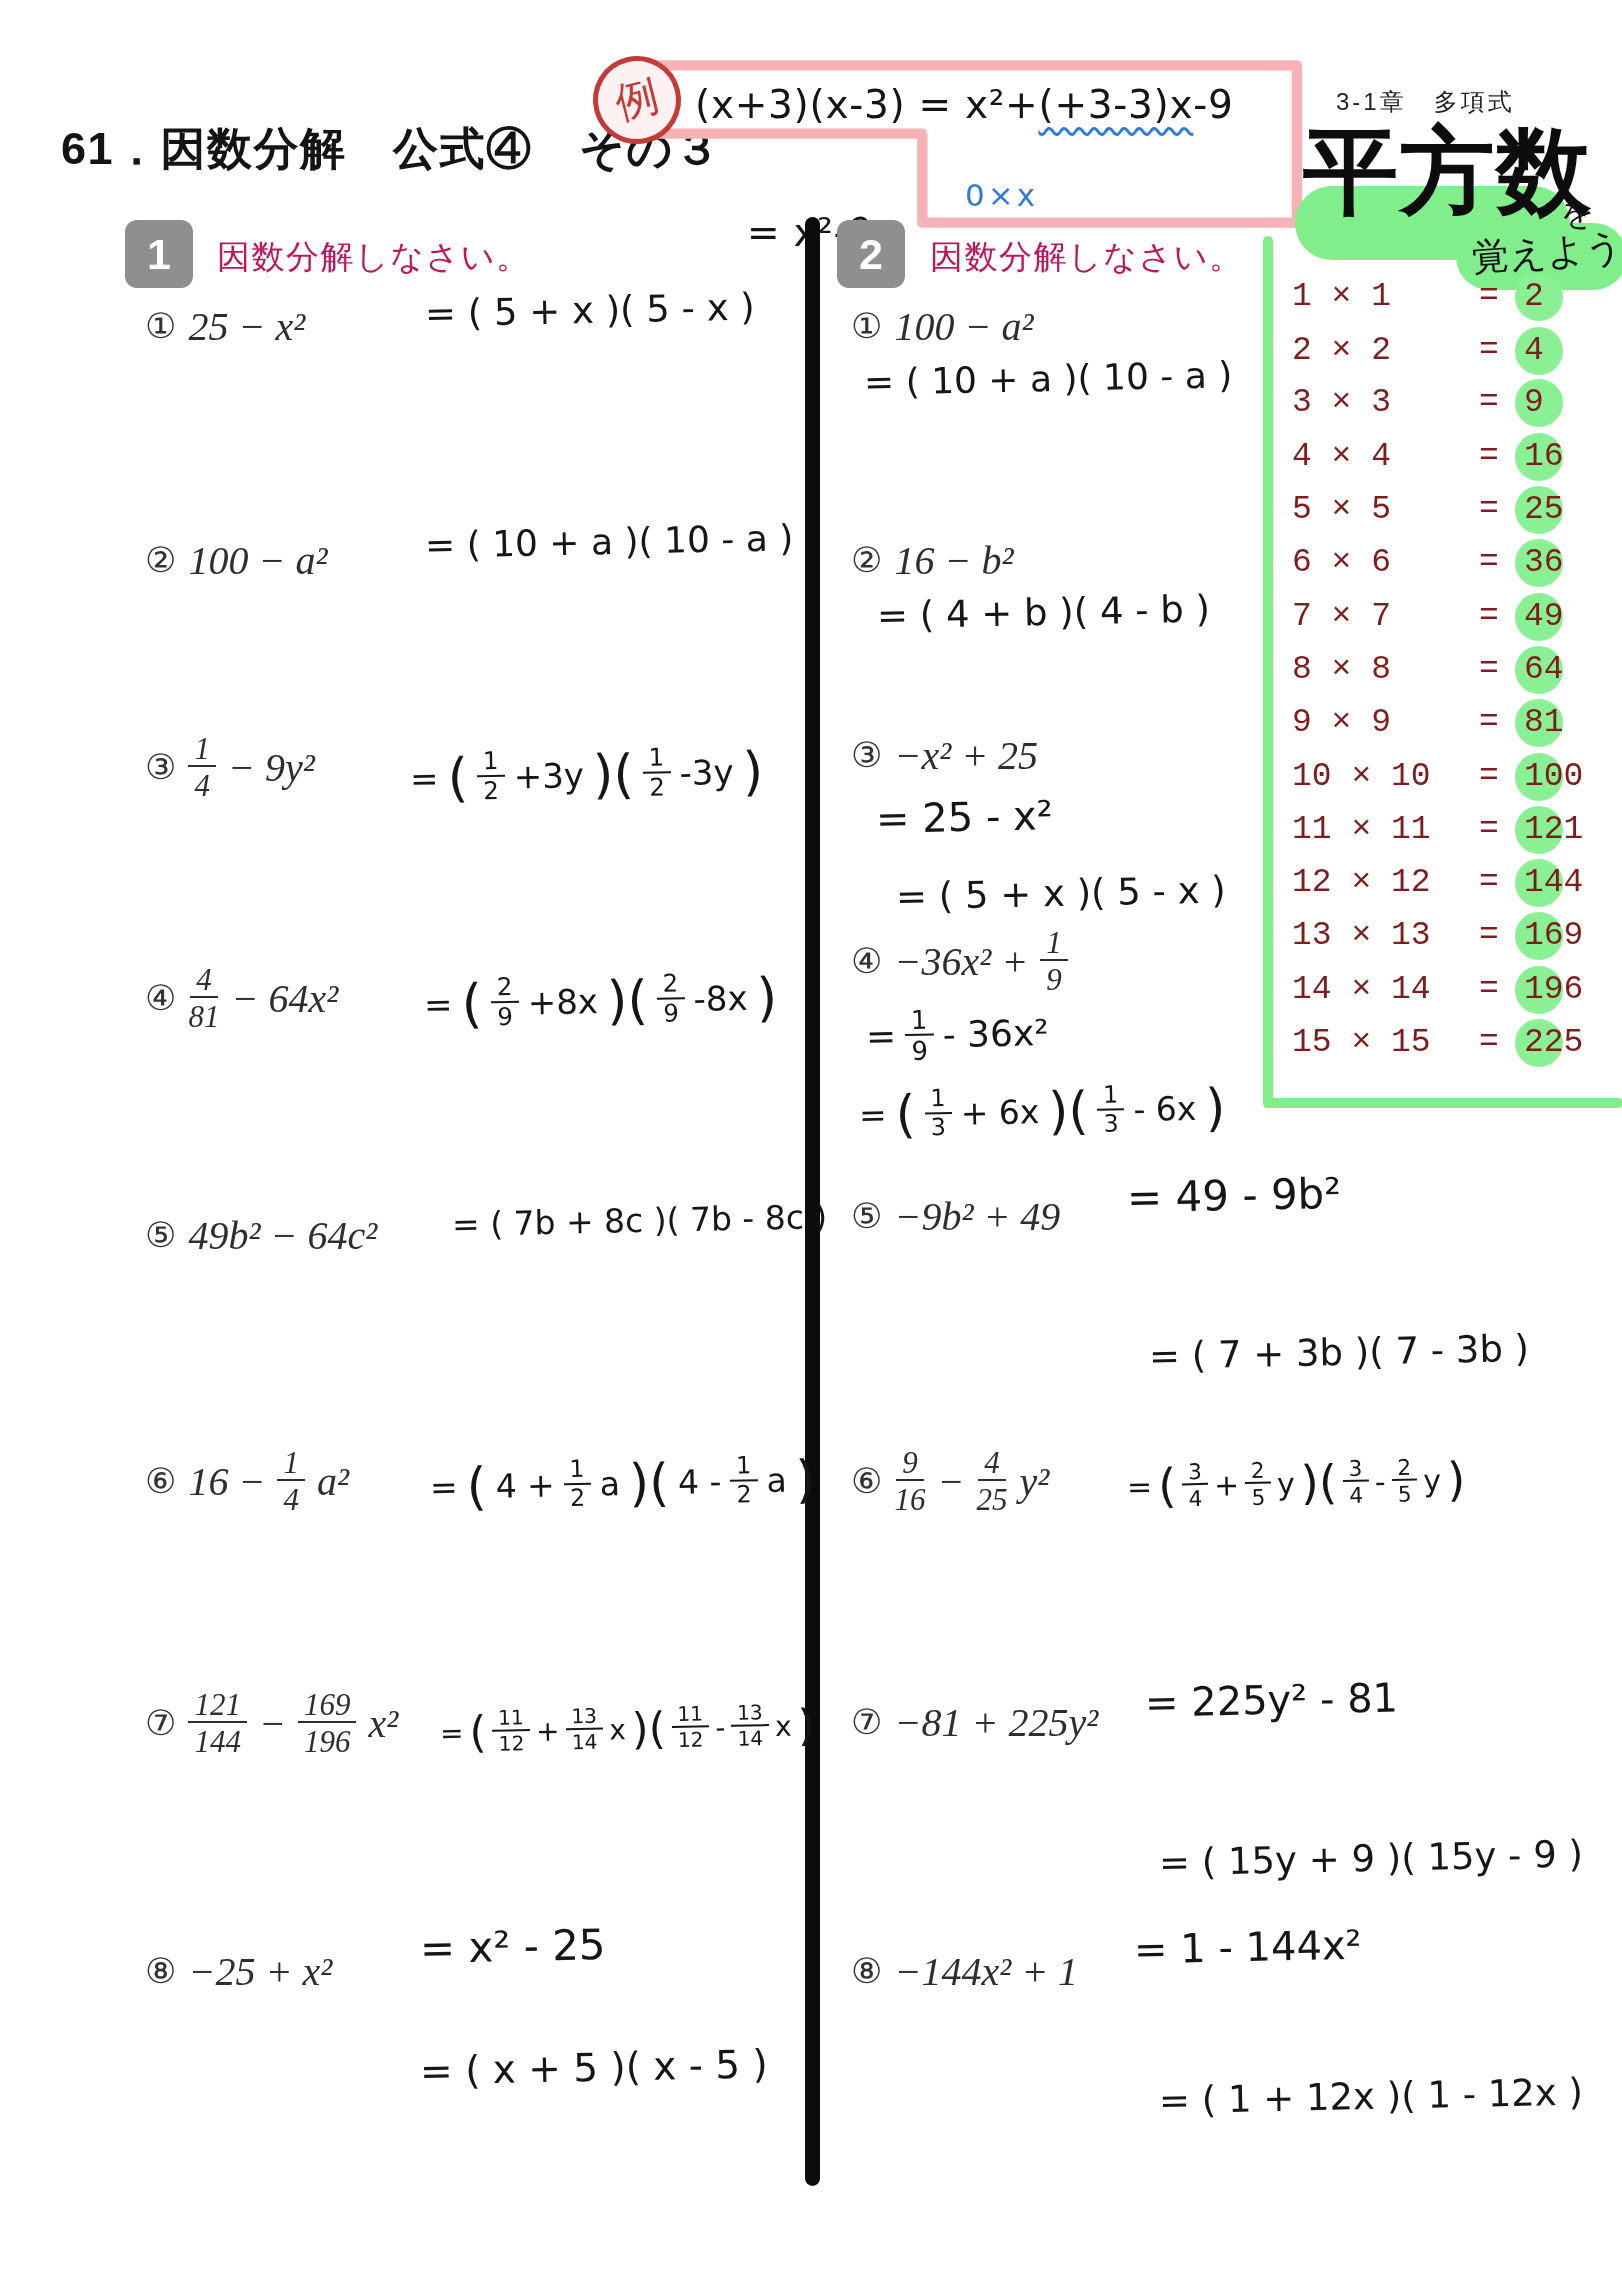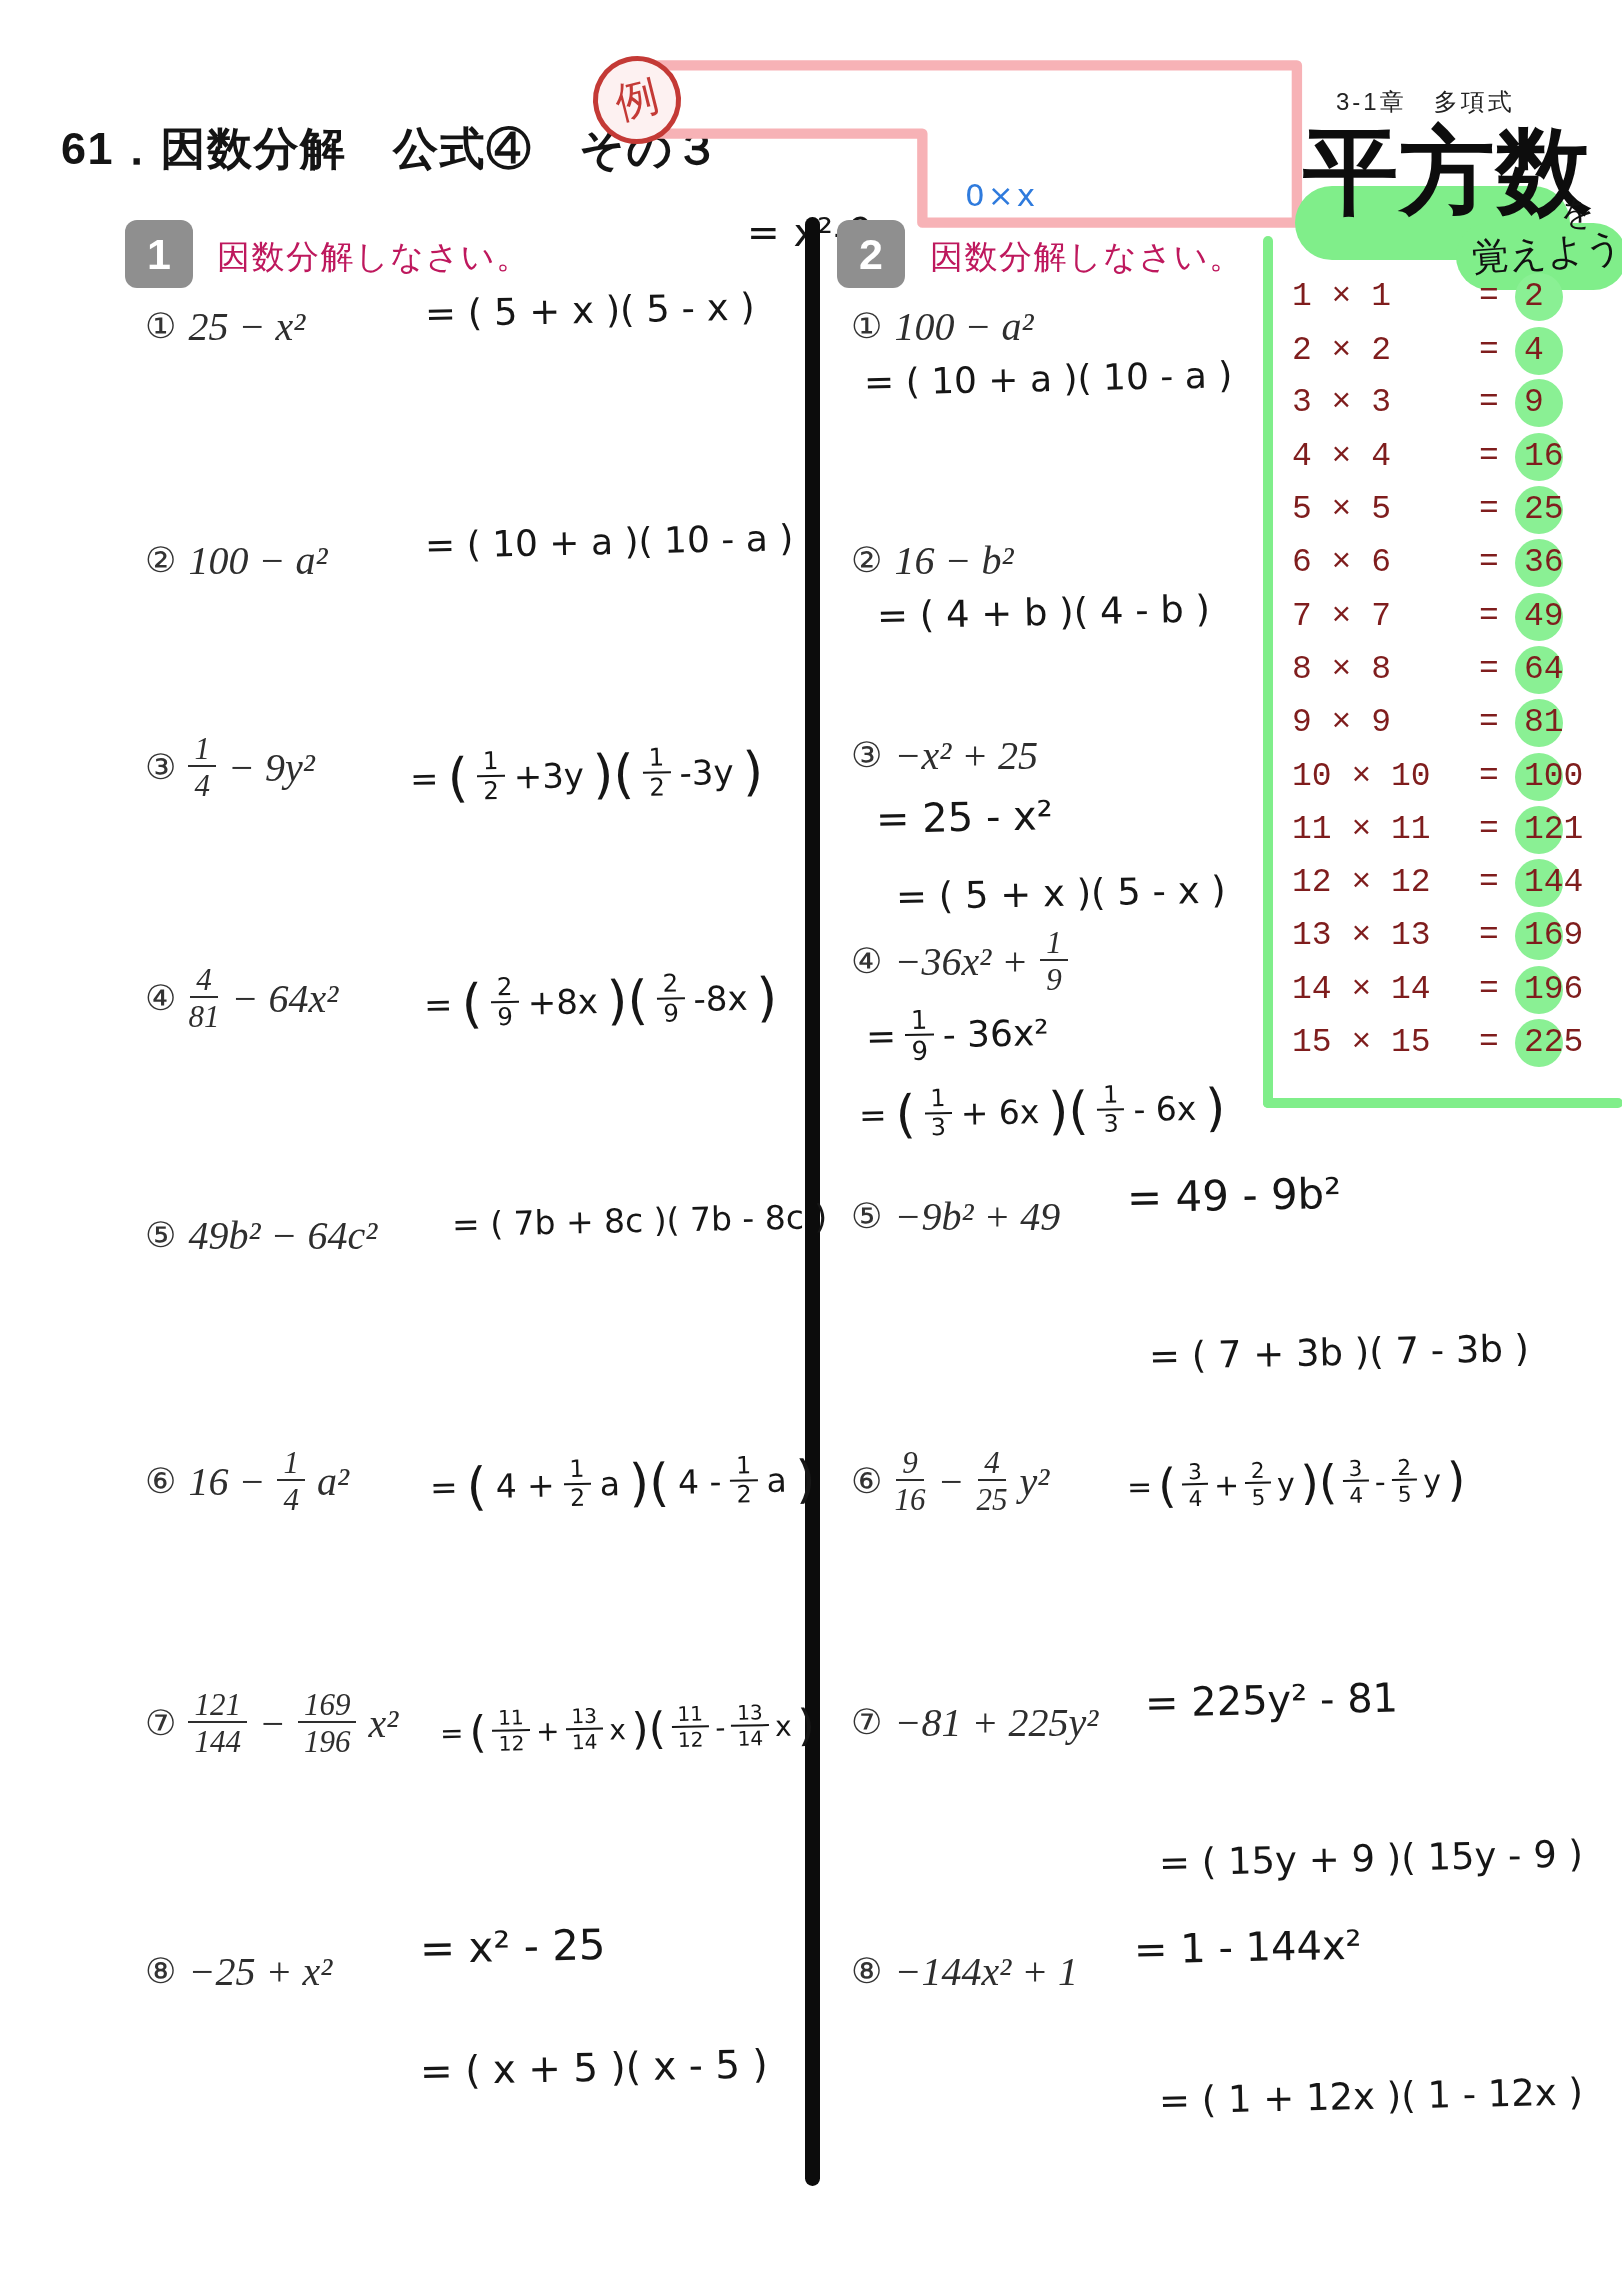--- a/index.html
+++ b/index.html
@@ -63,20 +63,21 @@
 
 <div class="page">
 
   <div class="title">61．因数分解　公式④　その３</div>
   <div class="chapter">3-1章　多項式</div>
 
   <svg class="pinkbox" width="677" height="178" viewBox="0 0 910 240">
     <polygon points="12,10 887,10 887,222 382,222 382,102 12,102" fill="none" stroke="#f7b2b6" stroke-width="14" stroke-linejoin="round"></polygon>
   </svg>
   <div class="stamp">例</div>
+  <div class="exline" style="left:695px;top:82px;"><span>(x+3)(x-3) = x²+</span><span class="wavy">(+3-3)x</span><span>-9</span></div>
   <div class="exnote">0×x</div>
   <div class="exline" style="left:747px;top:180px;margin-top:30px;">= x²-9</div>
 
   <div class="gbar" style="left:1295px;top:186px;width:275px;height:74px;"></div>
   <div class="gbar" style="left:1456px;top:223px;width:171px;height:67px;"></div>
   <div class="memoheading">平方数</div>
   <div class="memoparticle">を</div>
   <div class="memosub">覚えよう</div>
   <div class="gline" style="left:1263px;top:236px;width:10.4px;height:872px;"></div>
   <div class="gline" style="left:1263px;top:1098px;width:360px;height:10.4px;"></div>

